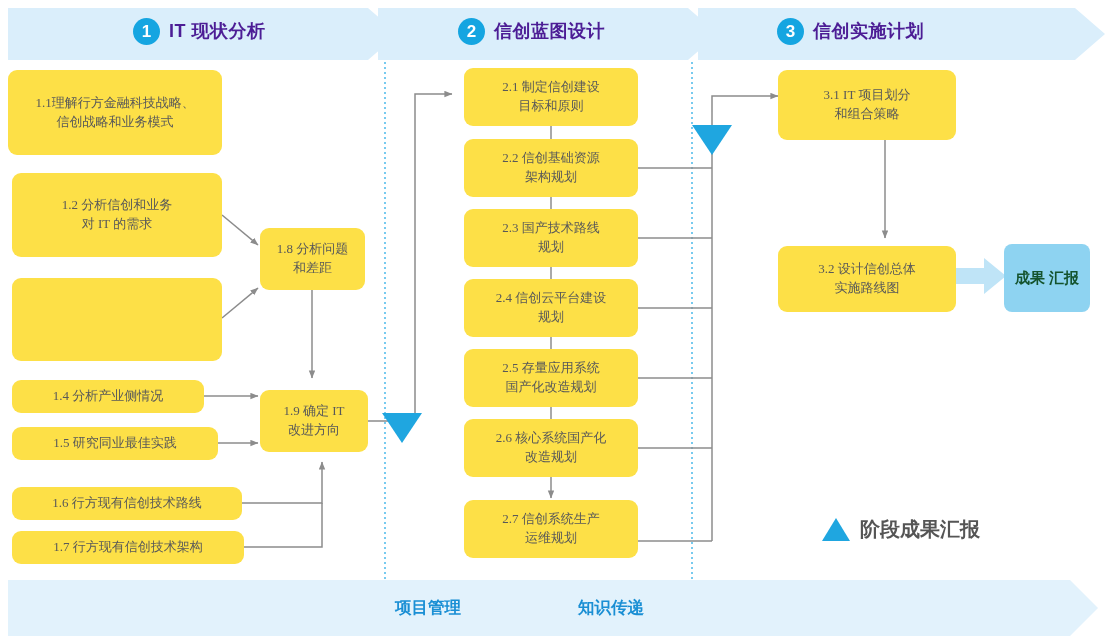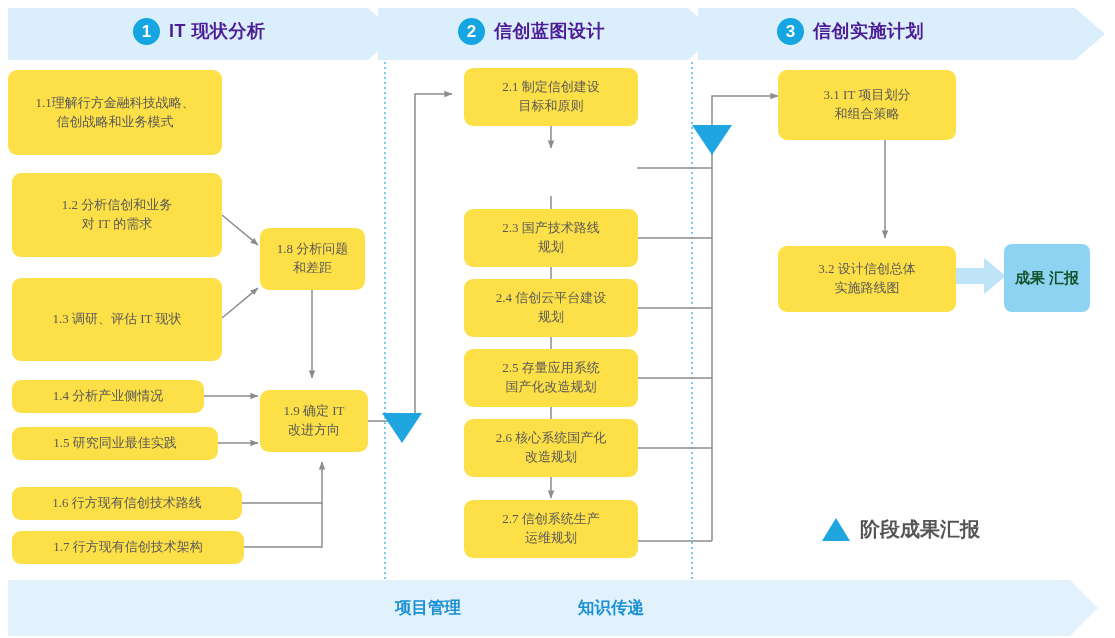--- a/index.html
+++ b/index.html
@@ -214,21 +214,20 @@
     </div>
   </div>
   <div class="box" style="left:12px; top:173px; width:210px; height:84px;">
     <div>
       <span>1.2 分析信创和业务</span>
       <span>对 IT 的需求</span>
     </div>
   </div>
   <div class="box" style="left:12px; top:278px; width:210px; height:83px;">
     <div>
-      <span>1.3 调研、评估 IT 现状</span>
     </div>
   </div>
   <div class="box" style="left:12px; top:380px; width:192px; height:33px;">
     <div>
         <span>1.4 分析产业侧情况</span>
       </div>
   </div>
   <div class="box" style="left:12px; top:427px; width:206px; height:33px;">
     <div>
         <span>1.5 研究同业最佳实践</span>
@@ -255,20 +254,26 @@
     <div>
       <span>1.9 确定 IT</span>
       <span>改进方向</span>
     </div>
   </div>
 
   <div class="box" style="left:464px; top:68px; width:174px; height:58px;">
     <div>
       <span>2.1 制定信创建设</span>
       <span>目标和原则</span>
+    </div>
+  </div>
+  <div class="box" style="left:464px; top:139px; width:174px; height:58px;">
+    <div>
+      <span>2.2 信创基础资源</span>
+      <span>架构规划</span>
     </div>
   </div>
   <div class="box" style="left:464px; top:209px; width:174px; height:58px;">
     <div>
       <span>2.3 国产技术路线</span>
       <span>规划</span>
     </div>
   </div>
   <div class="box" style="left:464px; top:279px; width:174px; height:58px;">
     <div>

